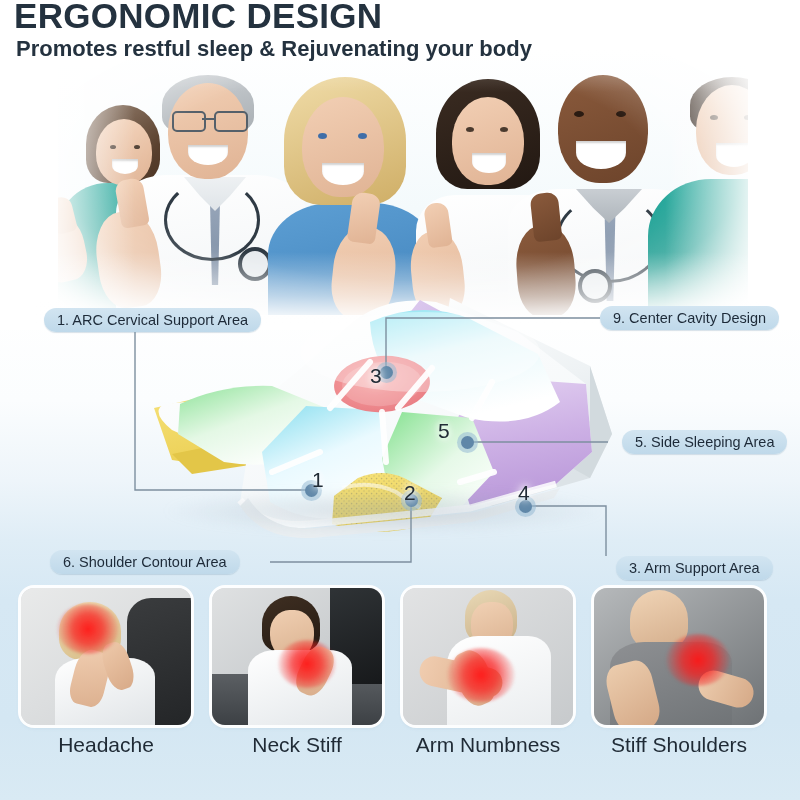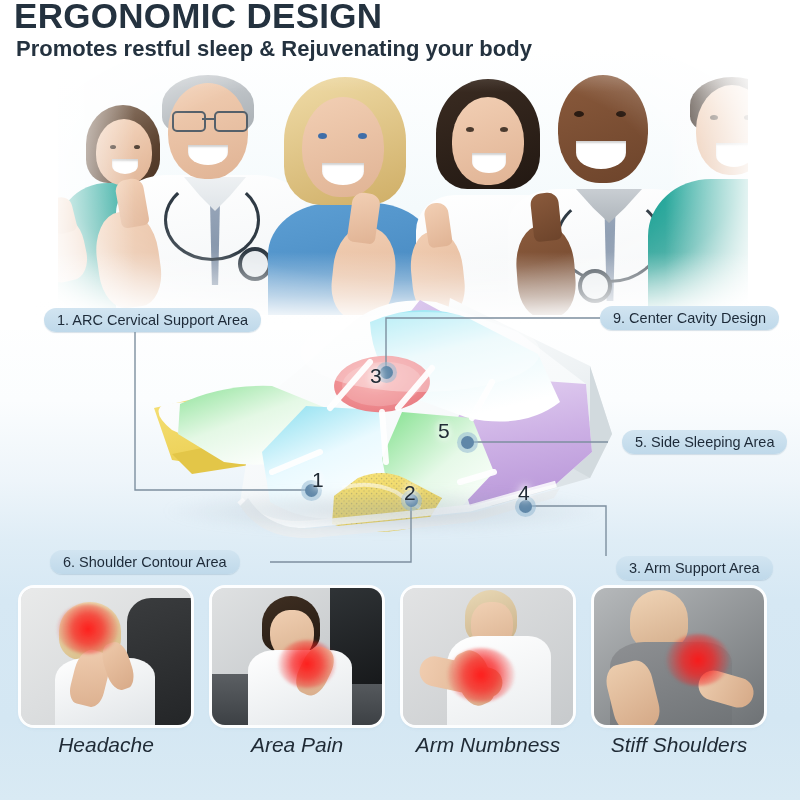--- a/index.html
+++ b/index.html
@@ -191,21 +191,20 @@
     background: radial-gradient(circle, rgba(255,20,20,.95) 0%, rgba(248,30,30,.72) 38%, rgba(240,40,40,.28) 66%, rgba(235,50,50,0) 82%);
     filter: blur(1.5px);
   }
   .card-cap {
     position: absolute;
     top: 145px;
     width: 170px;
     text-align: center;
     font-size: 21px;
     color: #1f2a35;
-    font-style: italic;
   }
   .skin { background: linear-gradient(160deg,#f2cfb4,#e0b394); }
   .skin-d { background: linear-gradient(160deg,#8a5a3c,#6d442b); }
   .shirt-w { background: linear-gradient(160deg,#ffffff,#e9ecee); }
   .shirt-g { background: linear-gradient(160deg,#8e9093,#6f7376); }
 </style>
 </head>
 <body>
 
 <div id="page">
@@ -447,21 +446,21 @@
         <div style="position:absolute;inset:0;background:linear-gradient(145deg,#dfe1e2,#b9bdc0);"></div>
         <div style="position:absolute;left:0;top:86px;width:170px;height:52px;background:linear-gradient(180deg,#5b5f63,#3c4044);"></div>
         <div style="position:absolute;left:118px;top:0;width:52px;height:96px;background:linear-gradient(160deg,#2f3336,#17191b);"></div>
         <div style="position:absolute;left:50px;top:8px;width:58px;height:56px;background:linear-gradient(160deg,#3f2f22,#241a12);border-radius:50% 50% 30% 30%;"></div>
         <div style="position:absolute;left:58px;top:22px;width:44px;height:50px;background:linear-gradient(160deg,#f0cfb2,#d9b18f);border-radius:44% 44% 50% 50%;"></div>
         <div style="position:absolute;left:36px;top:62px;width:104px;height:80px;background:linear-gradient(160deg,#ffffff,#e2e6e9);border-radius:26% 22% 0 0;"></div>
         <div style="position:absolute;left:88px;top:58px;width:30px;height:50px;background:linear-gradient(160deg,#eecbad,#d9ad8b);border-radius:40%;transform:rotate(26deg);"></div>
         <div class="pain" style="left:66px;top:52px;width:58px;height:48px;"></div>
       </div>
     </div>
-    <div class="card-cap" style="left:212px;">Area Pain</div>
+    <div class="card-cap" style="left:212px;">Neck Stiff</div>
 
     <div class="card" style="left:403px;">
       <div class="card-photo">
         <div style="position:absolute;inset:0;background:linear-gradient(145deg,#e2e3e4,#c7cacc);"></div>
         <div style="position:absolute;left:62px;top:2px;width:52px;height:52px;background:linear-gradient(160deg,#e9d9b6,#c9b088);border-radius:50% 50% 32% 32%;"></div>
         <div style="position:absolute;left:68px;top:14px;width:42px;height:46px;background:linear-gradient(160deg,#f1d1b4,#dbb392);border-radius:44%;"></div>
         <div class="shirt-w" style="position:absolute;left:44px;top:48px;width:104px;height:94px;border-radius:30% 22% 0 0;"></div>
         <div style="position:absolute;left:16px;top:74px;width:84px;height:30px;background:linear-gradient(100deg,#f0cdb0,#dcae8c);border-radius:16px;transform:rotate(12deg);"></div>
         <div style="position:absolute;left:54px;top:62px;width:34px;height:56px;background:linear-gradient(160deg,#eeca ad,#d9ab89);background:linear-gradient(160deg,#eecaad,#d9ab89);border-radius:40%;transform:rotate(-24deg);"></div>
         <div class="pain" style="left:44px;top:60px;width:68px;height:54px;"></div>

